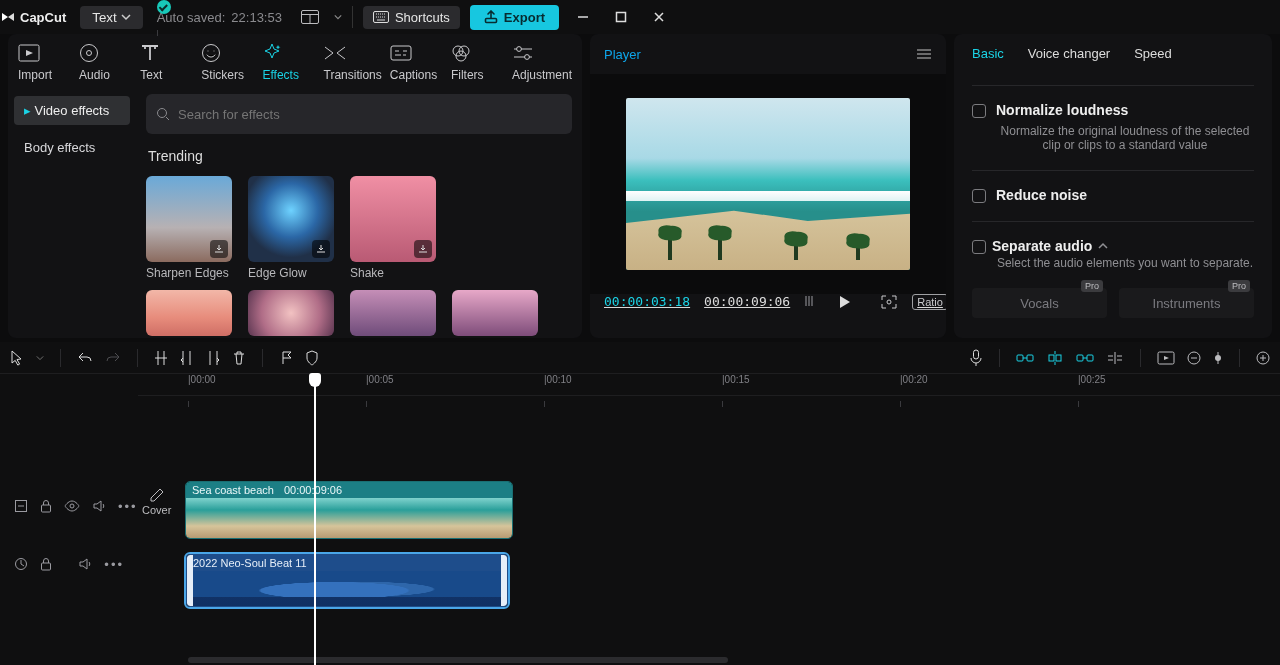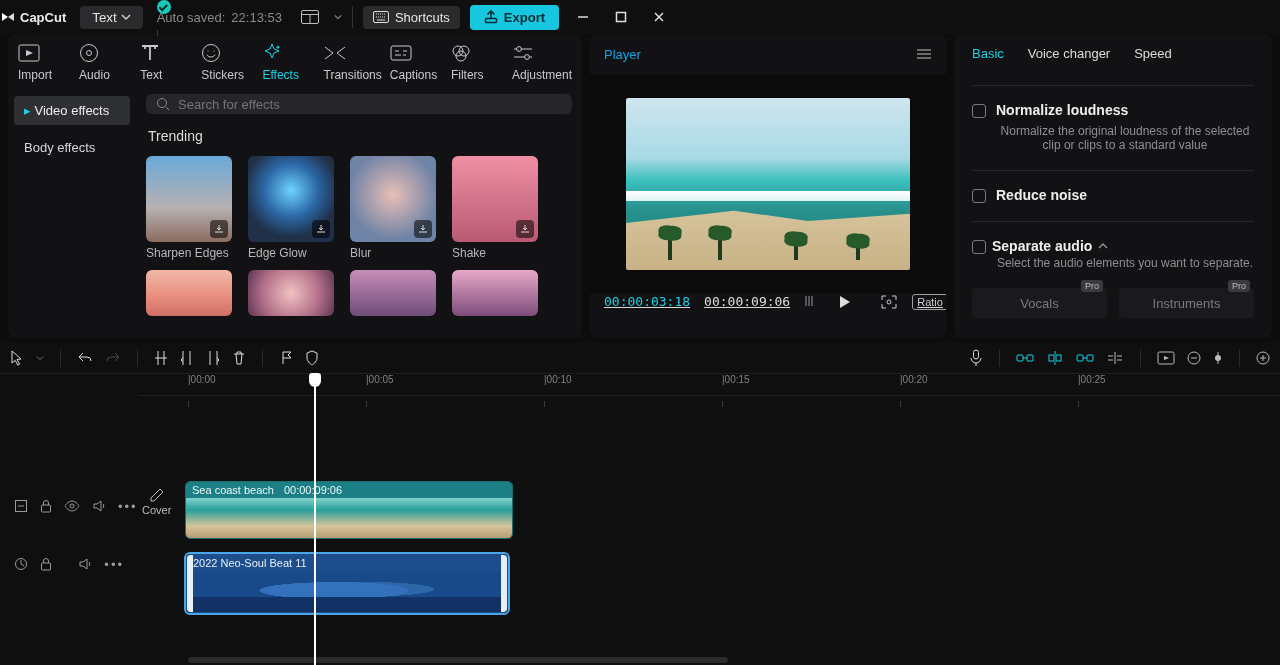--- a/index.html
+++ b/index.html
@@ -34,21 +34,21 @@
   .lefttab { flex:1; display:flex; flex-direction:column; align-items:flex-start; gap:4px; color:#c9c9cc; cursor:pointer;}
   .lefttab.active { color:#19d3e6;}
   .lefttab .ic { height:22px; display:flex;align-items:center;justify-content:center;}
   .lefttab span { font-size:12px;}
   .left-body { display:flex; flex:1; overflow:hidden;}
   .left-side { width:128px; padding:8px 6px; display:flex; flex-direction:column; gap:8px;}
   .side-chip { background:#2b2b30; color:#d8d8db; padding:7px 10px; border-radius:4px; font-size:13px; cursor:pointer; display:flex; align-items:center; gap:4px;}
   .side-chip.active { background:#2f3033; color:#eee;}
   .side-chip.plain { background:transparent;}
   .left-main { flex:1; padding:6px 10px 0 10px; display:flex; flex-direction:column; overflow:hidden;}
-  .search { background:#26262a; border-radius:6px; height:20px; display:flex; align-items:center; padding:0 10px; gap:8px; color:#8a8a8e;}
+  .search { background:#26262a; border-radius:6px; height:40px; display:flex; align-items:center; padding:0 10px; gap:8px; color:#8a8a8e;}
   .search input { background:transparent; border:none; outline:none; color:#ddd; font-size:13px; flex:1;}
   .section-title { margin:14px 0 6px 2px; font-size:14px; color:#ddd;}
   .effects-grid { display:flex; gap:16px; margin-top:6px;}
   .eff { width:86px; display:flex; flex-direction:column; gap:4px;}
   .thumb { width:86px; height:86px; border-radius:6px; position:relative; background:#333;}
   .thumb .dl { position:absolute; right:4px; bottom:4px; width:18px;height:18px; background:rgba(0,0,0,.55); border-radius:4px; display:flex;align-items:center;justify-content:center;}
   .eff-label { font-size:12px; color:#b8b8bb;}
   
   .th1{background:linear-gradient(180deg,#6aa9d8 0%,#b7b1b3 60%,#8b6b5f 100%);}
   .th2{background:radial-gradient(circle at 50% 40%,#6ed2ff 0%,#2b67a6 40%,#203048 70%);}
@@ -114,21 +114,21 @@
   .cover-btn{display:flex;flex-direction:column;align-items:center;gap:2px;color:#bcbcbf;cursor:pointer;}
   .tl-right { flex:1; position:relative; }
   .playhead { position:absolute; top:-22px; bottom:0; width:2px; background:#fff; left:176px; z-index:5;}
   .playhead::before{content:"";position:absolute;top:-1px;left:-5px;width:12px;height:14px;background:#fff;border-radius:3px 3px 6px 6px;}
   .hscroll{position:absolute;left:0;bottom:2px;height:6px;width:540px;background:#2b2b2e;border-radius:3px;margin-left:50px;}
 
   .clip { position:absolute; border-radius:4px; overflow:hidden;}
   .clip.video { top:86px; left:48px; width:326px; height:56px; outline:1px solid #1a6f73;}
   .clip.video .title { background:#1c7f85; color:#eaf7f8; font-size:11px; padding:2px 6px; display:flex; gap:10px;}
   .clip.video .strip { height:40px; background:repeating-linear-gradient(90deg,#2a9f9a 0 20px,#268f8c 20px 40px); background-image: linear-gradient(180deg,#7fd2cd 0%,#2a9f9a 30%,#d6c49a 70%,#b79b73 100%); background-size:40px 100%;}
-  .clip.audio { top:158px; left:48px; width:322px; height:59px; background:linear-gradient(#143a72,#103063); outline:2px solid #4aa6e8; border:1px solid #1f4c88;}
+  .clip.audio { top:158px; left:48px; width:322px; height:53px; background:linear-gradient(#143a72,#103063); outline:2px solid #4aa6e8; border:1px solid #1f4c88;}
   .clip.audio .title{background:#1e4d8b;color:#e6eef8;font-size:11px;padding:2px 6px;}
   .clip.audio .wave{height:26px;background:
     radial-gradient(ellipse at 46% 75%, #3471bd 0 30%, transparent 31%),
     radial-gradient(ellipse at 55% 70%, #2e66aa 0 28%, transparent 29%);
     background-color:#184a8a;}
   .clip .handle{position:absolute;top:0;bottom:0;width:6px;background:#e6eef8;}
   .clip .handle.l{left:0;border-radius:3px 0 0 3px;}
   .clip .handle.r{right:0;border-radius:0 3px 3px 0;}
 
   svg{display:block;}
@@ -320,30 +320,20 @@
             <div class="thumb th2">
                 <div class="dl">
                   <svg width="10" height="10" viewBox="0 0 10 10">
                     <path d="M5 1v5M3 4l2 2 2-2M1 8h8" stroke="#ddd" fill="none"></path>
                   </svg>
                 </div>
               </div>
             <span class="eff-label">Edge Glow</span>
           </div>
           <div class="eff">
-            <div class="thumb th3">
-                <div class="dl">
-                  <svg width="10" height="10" viewBox="0 0 10 10">
-                    <path d="M5 1v5M3 4l2 2 2-2M1 8h8" stroke="#ddd" fill="none"></path>
-                  </svg>
-                </div>
-              </div>
-            <span class="eff-label">Blur</span>
-          </div>
-          <div class="eff">
             <div class="thumb th4">
                 <div class="dl">
                   <svg width="10" height="10" viewBox="0 0 10 10">
                     <path d="M5 1v5M3 4l2 2 2-2M1 8h8" stroke="#ddd" fill="none"></path>
                   </svg>
                 </div>
               </div>
             <span class="eff-label">Shake</span>
           </div>
         </div>

